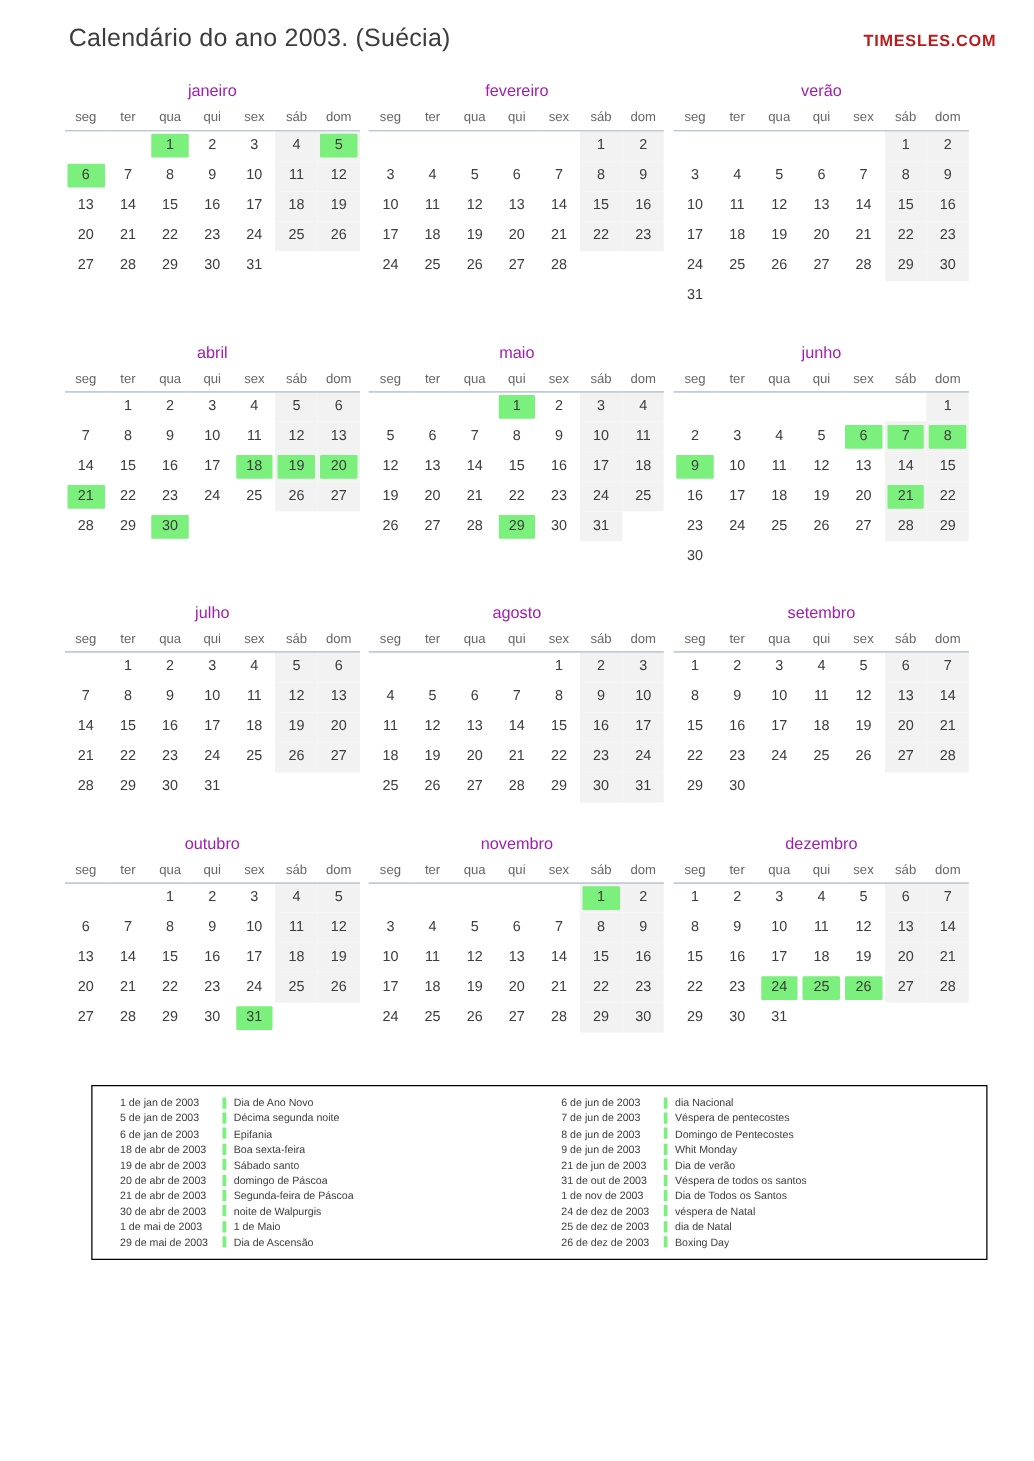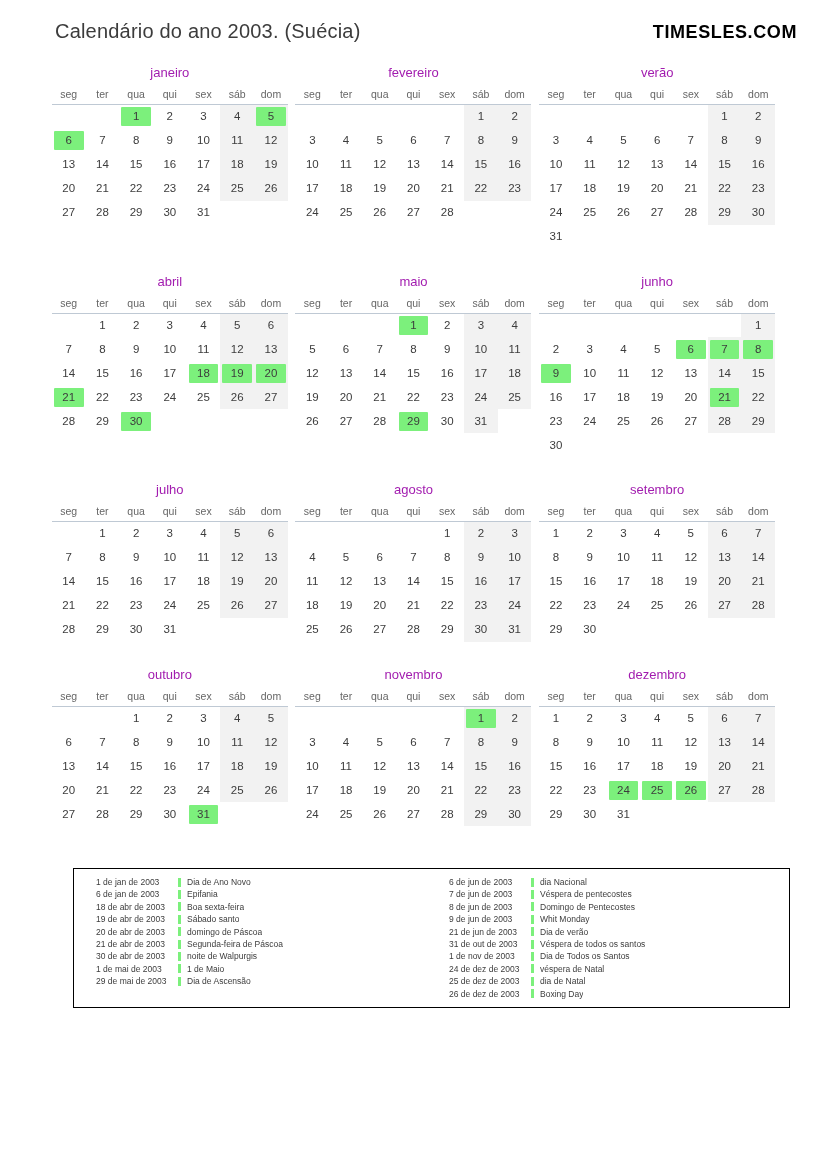--- a/index.html
+++ b/index.html
@@ -21,22 +21,22 @@
     justify-content: space-between;
     padding: 20px 30px 0 55px;
   }
   .title {
     font-size: 20px;
     color: #3c3c3c;
     font-weight: normal;
     letter-spacing: 0.2px;
   }
   .brand {
-    font-size: 18px;
-    color: #000000;
+    font-size: 13px;
+    color: #b91c1c;
     letter-spacing: 0.6px;
     font-weight: bold;
   }
   
   .months {
     margin-top: 22px;
     padding: 0 48px 0 48px;
     display: grid;
     grid-template-columns: repeat(3, 1fr);
     row-gap: 25px;
@@ -1773,20 +1773,25 @@
     </div>
 
   <div class="legend" style="grid-template-columns: 1fr 1fr;">
       <div class="legend-col">
         <div class="legend-row">
           <span class="legend-date">1 de jan de 2003</span>
           <span class="legend-bar"></span>
           <span class="legend-name">Dia de Ano Novo</span>
         </div>
         <div class="legend-row">
+          <span class="legend-date">5 de jan de 2003</span>
+          <span class="legend-bar"></span>
+          <span class="legend-name">Décima segunda noite</span>
+        </div>
+        <div class="legend-row">
           <span class="legend-date">6 de jan de 2003</span>
           <span class="legend-bar"></span>
           <span class="legend-name">Epifania</span>
         </div>
         <div class="legend-row">
           <span class="legend-date">18 de abr de 2003</span>
           <span class="legend-bar"></span>
           <span class="legend-name">Boa sexta-feira</span>
         </div>
         <div class="legend-row">

